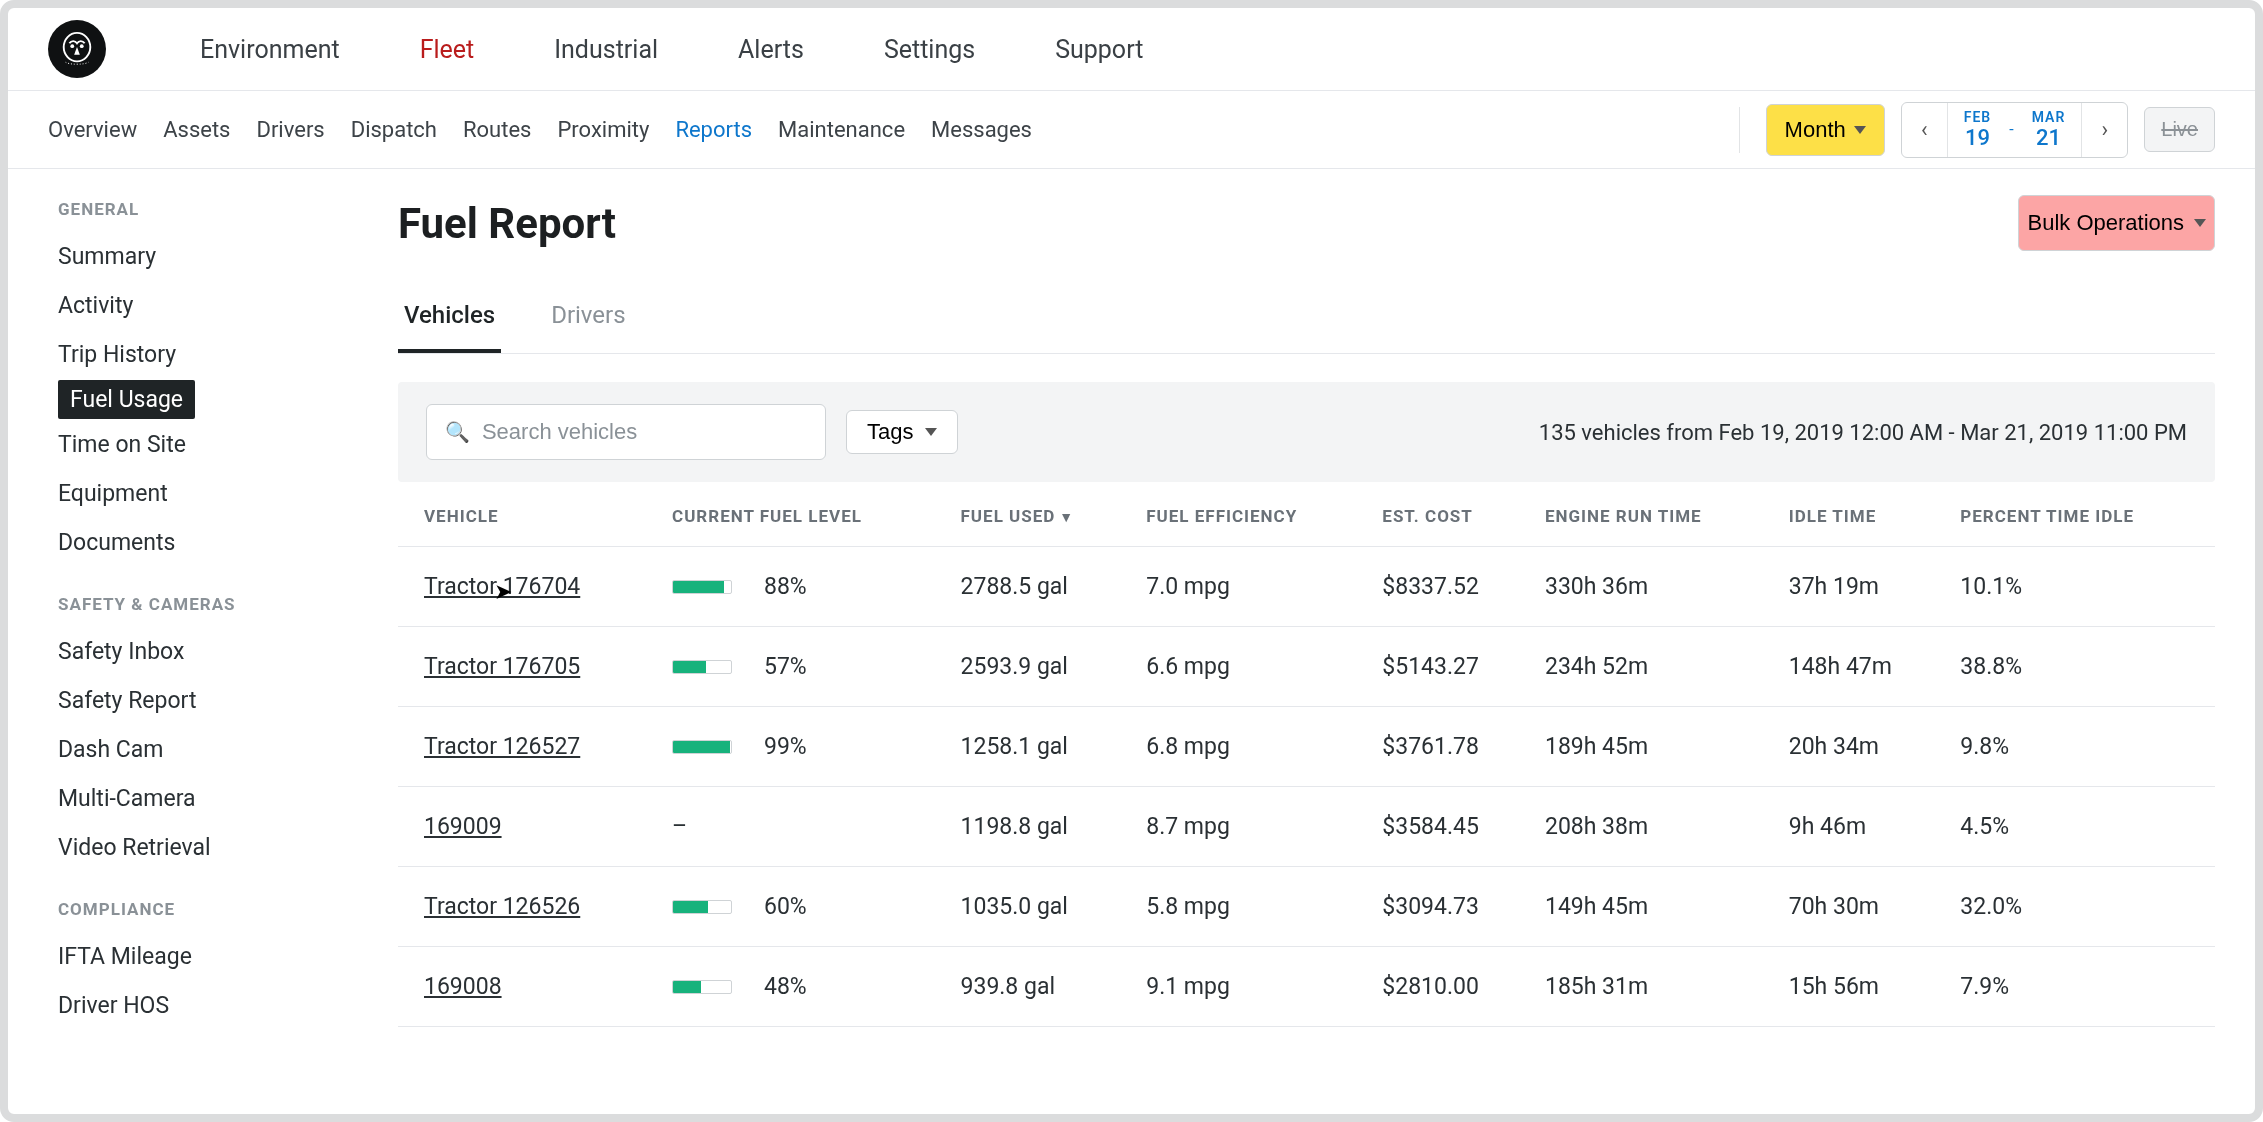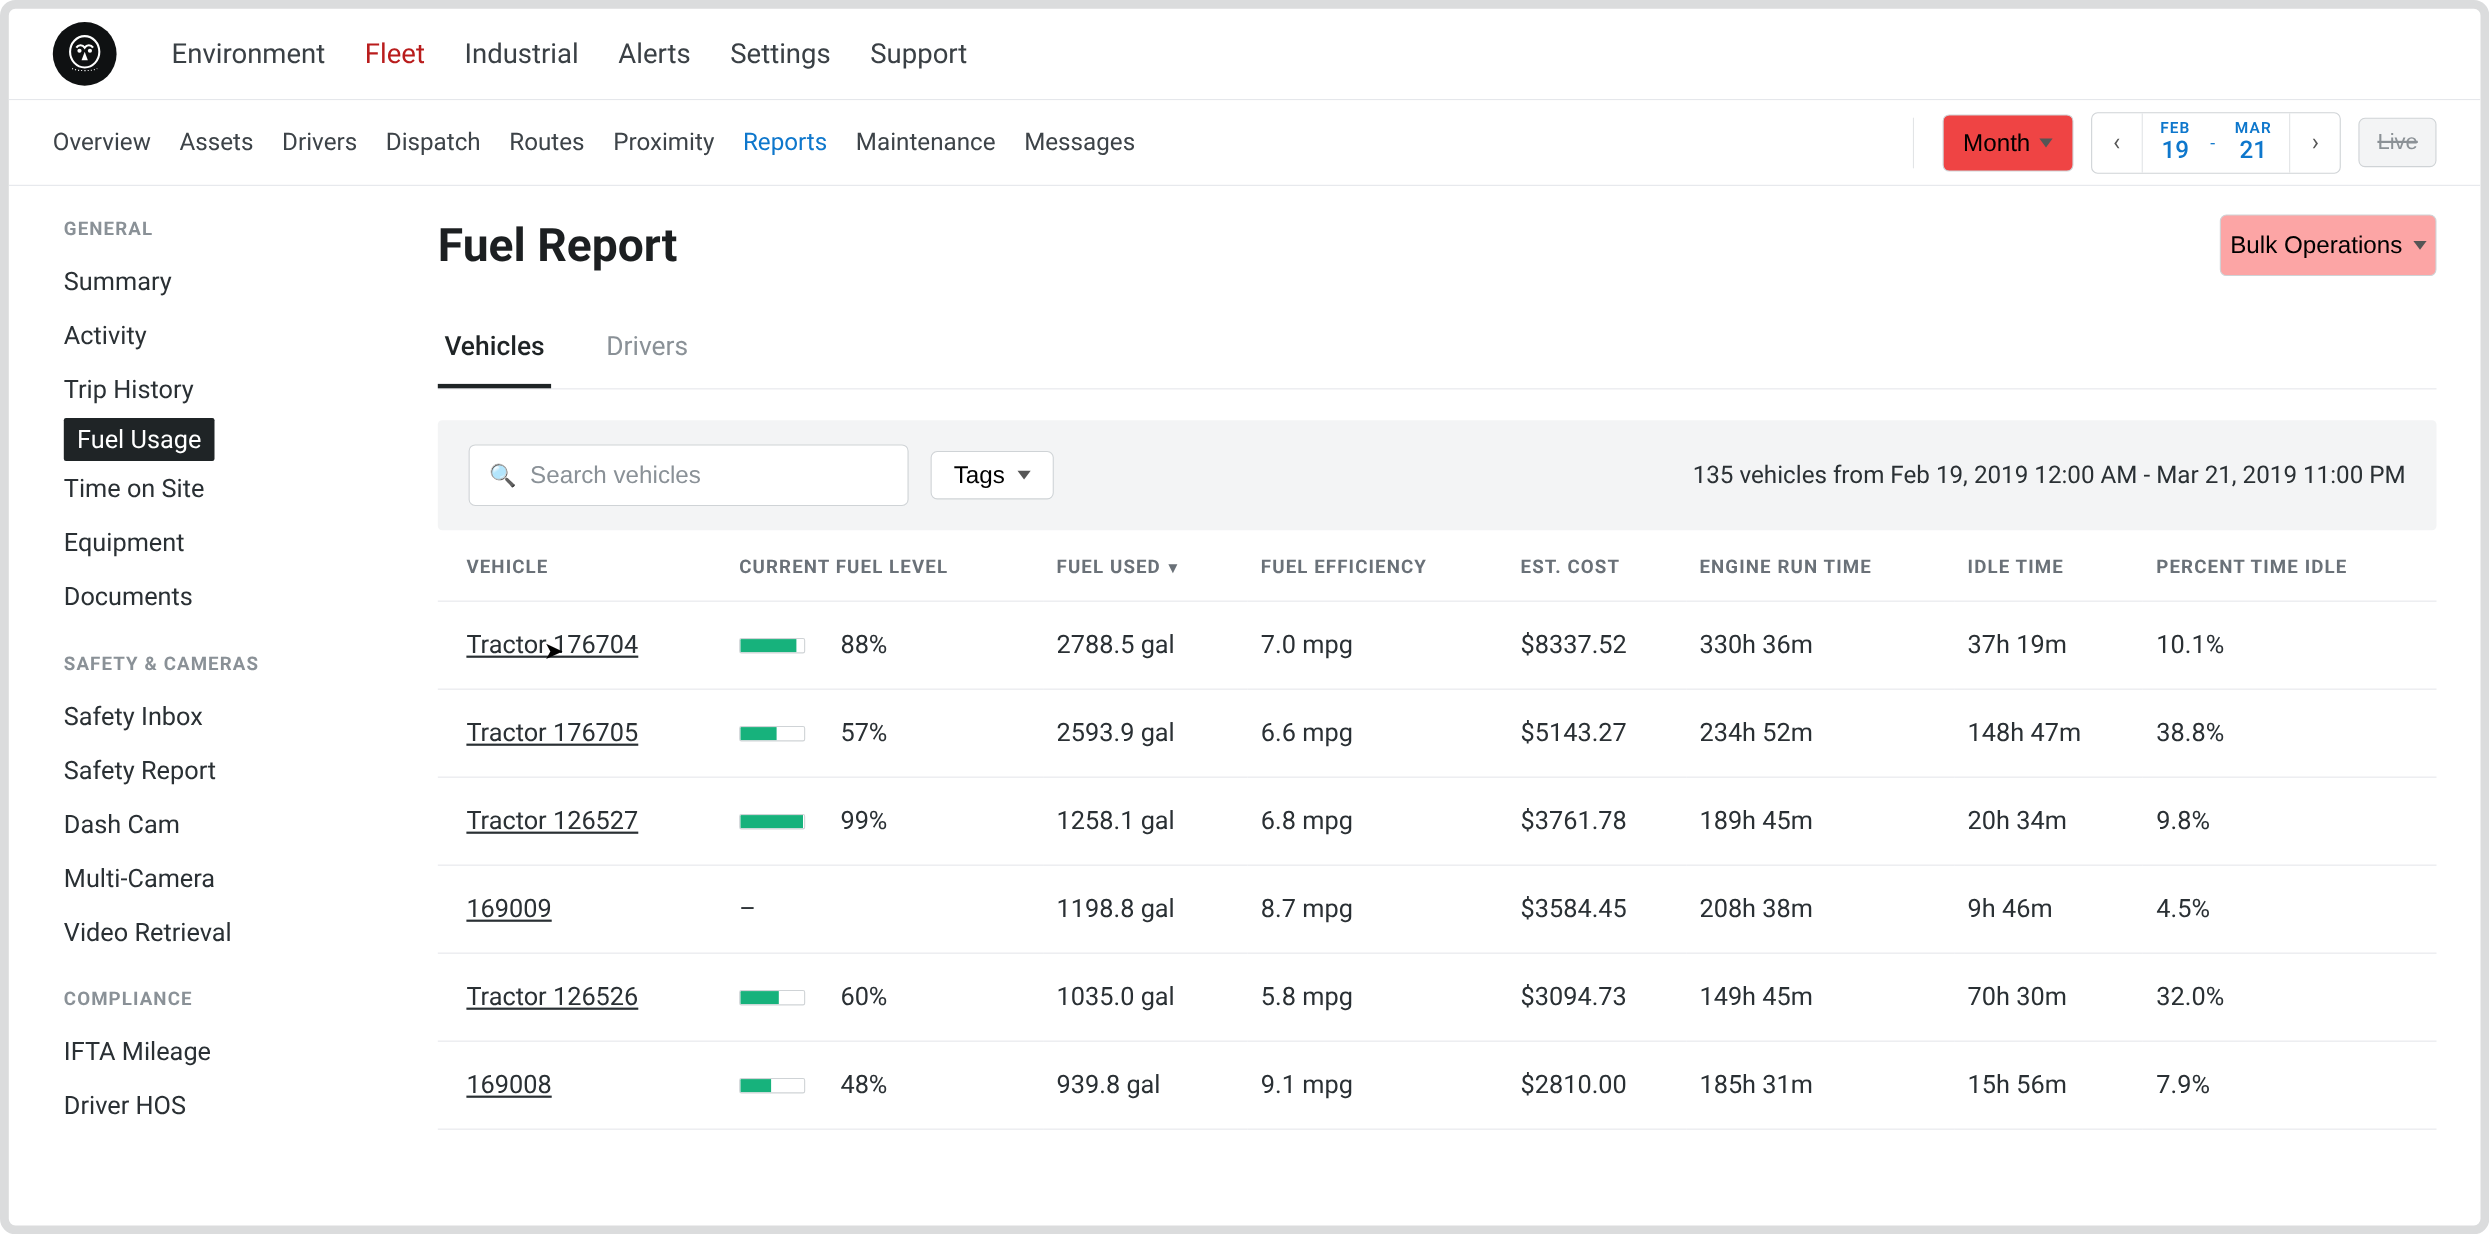--- a/index.html
+++ b/index.html
@@ -29,20 +29,21 @@
   align-items: center;
   justify-content: center;
   margin-right: 14px;
 }
 .logo svg { width: 38px; height: 38px; }
 .top-nav a {
   font-size: 25px;
   color: #3a4045;
   text-decoration: none;
   cursor: pointer;
+  margin-left: 44px;
 }
 .top-nav a.active { color: #b91c1c; }
 .sub-nav {
   display: flex;
   align-items: center;
   padding: 0 40px;
   border-bottom: 1px solid #e5e7eb;
   gap: 26px;
   height: 78px;
 }
@@ -51,21 +52,21 @@
   font-size: 22px;
   color: #3d4348;
   text-decoration: none;
   cursor: pointer;
 }
 .sub-nav-left a.active { color: #0e77cc; }
 .sub-nav-divider { width:1px; height:46px; background:#e2e4e6; }
 .sub-nav-right { display:flex; align-items:center; gap:16px; }
 .month-btn {
   border:1px solid #cfd3d6; border-radius:6px; padding:12px 18px;
-  font-size:22px; background:#ef4444; cursor:pointer; display:flex; align-items:center; gap:8px;
+  font-size:22px; background:#fde047; cursor:pointer; display:flex; align-items:center; gap:8px;
 }
 .caret-down {
   width:0; height:0; border-left:6px solid transparent; border-right:6px solid transparent;
   border-top:8px solid #555;
 }
 .date-range-box {
   border:1px solid #cfd3d6; border-radius:6px; display:flex; align-items:stretch; height:56px;
 }
 .arrow-btn {
   width:46px; display:flex; align-items:center; justify-content:center;

